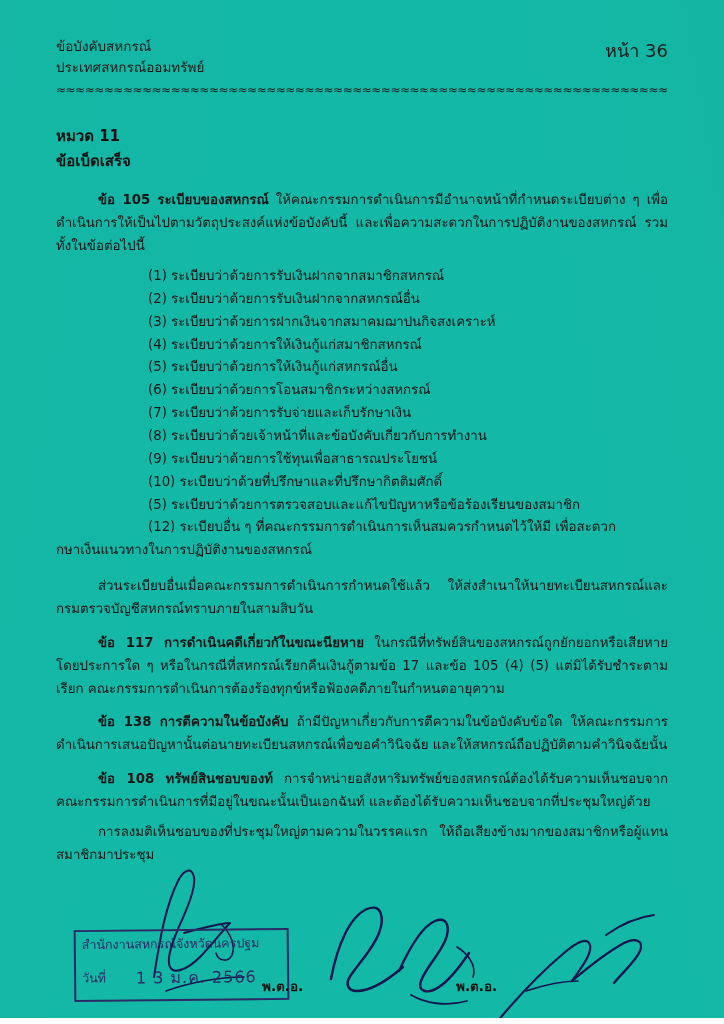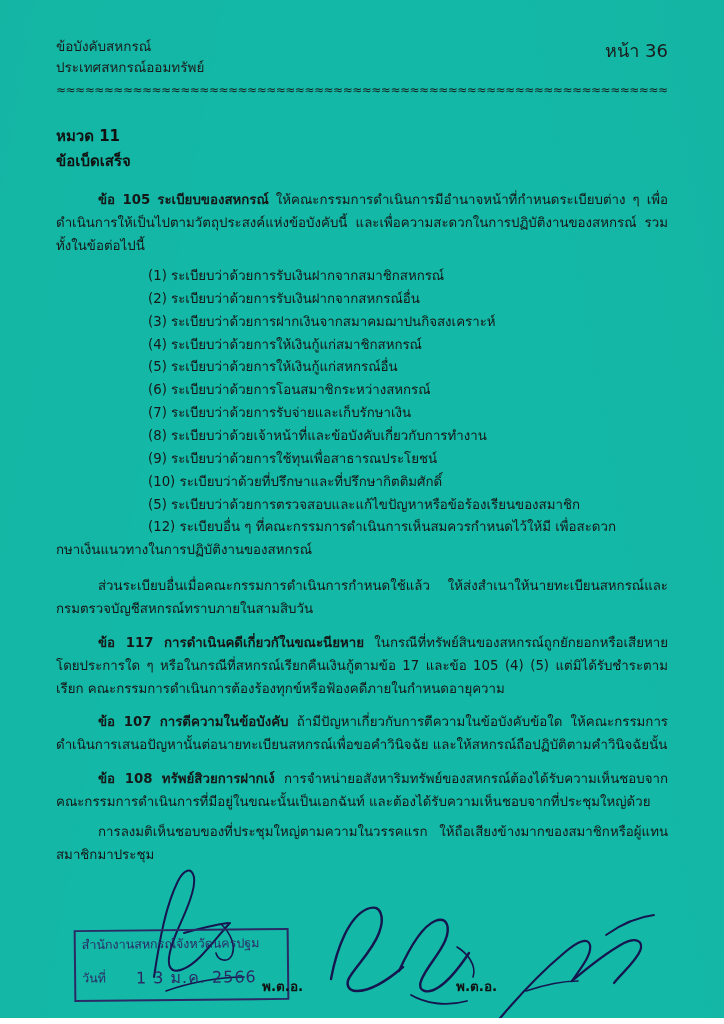--- a/index.html
+++ b/index.html
@@ -215,30 +215,30 @@
 
       <div class="para indent">
         <span class="clause-no">ข้อ 117</span>
         <span class="clause-no">การดำเนินคดีเกี่ยวกัในขณะนียหาย</span>
         <span>ในกรณีที่ทรัพย์สินของสหกรณ์ถูกยักยอกหรือเสียหายโดยประการใด ๆ หรือในกรณีที่สหกรณ์เรียกคืนเงินกู้ตามข้อ 17 และข้อ 105 (4) (5) แต่มิได้รับชำระตามเรียก คณะกรรมการดำเนินการต้องร้องทุกข์หรือฟ้องคดีภายในกำหนดอายุความ</span>
       </div>
 
       <div class="gap-md"></div>
 
       <div class="para indent">
-        <span class="clause-no">ข้อ 107</span>
+        <span class="clause-no">ข้อ 138</span>
         <span class="clause-no">การตีความในข้อบังคับ</span>
         <span>ถ้ามีปัญหาเกี่ยวกับการตีความในข้อบังคับข้อใด ให้คณะกรรมการดำเนินการเสนอปัญหานั้นต่อนายทะเบียนสหกรณ์เพื่อขอคำวินิจฉัย และให้สหกรณ์ถือปฏิบัติตามคำวินิจฉัยนั้น</span>
       </div>
 
       <div class="gap-md"></div>
 
       <div class="para indent">
         <span class="clause-no">ข้อ 108</span>
-        <span class="clause-no">ทรัพย์สิวยการฝากเง์</span>
+        <span class="clause-no">ทรัพย์สินชอบของท์</span>
         <span>การจำหน่ายอสังหาริมทรัพย์ของสหกรณ์ต้องได้รับความเห็นชอบจากคณะกรรมการดำเนินการที่มีอยู่ในขณะนั้นเป็นเอกฉันท์ และต้องได้รับความเห็นชอบจากที่ประชุมใหญ่ด้วย</span>
       </div>
 
       <div class="gap-sm"></div>
 
       <div class="para indent">การลงมติเห็นชอบของที่ประชุมใหญ่ตามความในวรรคแรก ให้ถือเสียงข้างมากของสมาชิกหรือผู้แทนสมาชิกมาประชุม</div>
 
     </div>
 
     <div class="sign-area">

